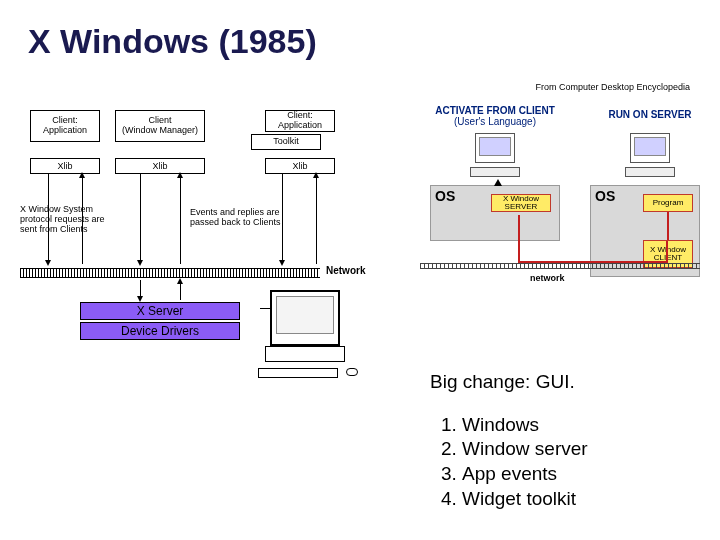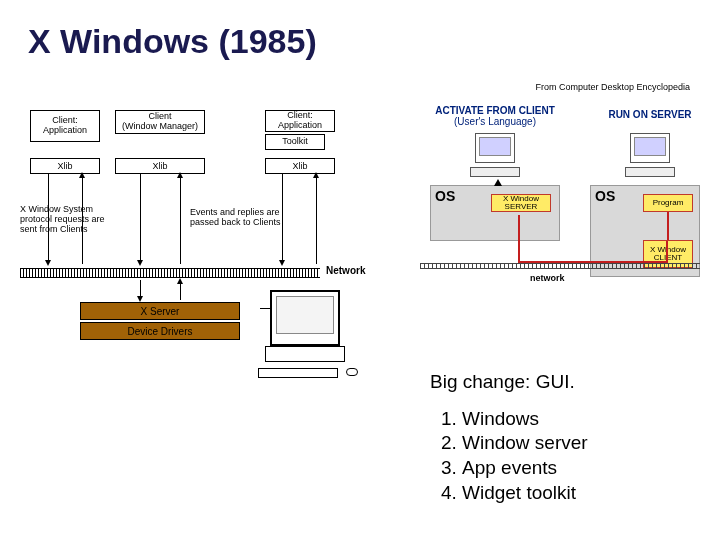--- a/index.html
+++ b/index.html
@@ -75,23 +75,23 @@
   }
   .annot {
     position: absolute;
     font-size: 9px;
     line-height: 1.1;
     max-width: 120px;
   }
   .xserver-box {
     position: absolute;
     border: 1px solid #000;
-    font-size: 10px;
+    font-size: 12px;
     text-align: center;
-    background: #a16207;
+    background: #8b5cf6;
     display:flex; align-items:center; justify-content:center;
   }
   .computer-illus {
     position: absolute;
     width: 120px;
     height: 100px;
   }
   .monitor {
     position: absolute;
     border: 2px solid #000;
@@ -186,21 +186,21 @@
   .bullets {
     position:absolute;
     top: 370px;
     left: 430px;
     font-size: 19px;
     color:#000;
     line-height:1.3;
   }
   .bullets ol {
     margin-left: 32px;
-    margin-top: 12px;
+    margin-top: 18px;
   }
   .bullets .lead { margin-bottom: 0px; }
 
   
   .varrow {
     position:absolute;
     width:0;
     border-left:1px solid #000;
   }
   .arrowhead-up, .arrowhead-down {
@@ -219,29 +219,29 @@
 <div class="attribution">
   <div>From Computer Desktop Encyclopedia</div>
 </div>
 
 <div class="left-diagram">
 
   <div class="client-box" style="top:0; left:10px; width:70px; height:32px">
     <span>Client:</span>
     <span>Application</span>
   </div>
-  <div class="client-box" style="top:0; left:95px; width:90px; height:24px">
+  <div class="client-box" style="top:0; left:95px; width:90px; height:32px">
     <span>Client</span>
     <span>(Window Manager)</span>
   </div>
   <div class="client-box" style="top:0; left:245px; width:70px; height:22px">
     <span>Client:</span>
     <span>Application</span>
   </div>
-  <div class="client-box" style="top:24px; left:245px; width:60px; height:16px">
+  <div class="client-box" style="top:24px; left:231px; width:70px; height:16px">
     <span>Toolkit</span>
   </div>
 
   <div class="xlib-box" style="top:48px; left:10px; width:70px; height:16px">
       <span>Xlib</span>
     </div>
   <div class="xlib-box" style="top:48px; left:95px; width:90px; height:16px">
       <span>Xlib</span>
     </div>
   <div class="xlib-box" style="top:48px; left:245px; width:70px; height:16px">

